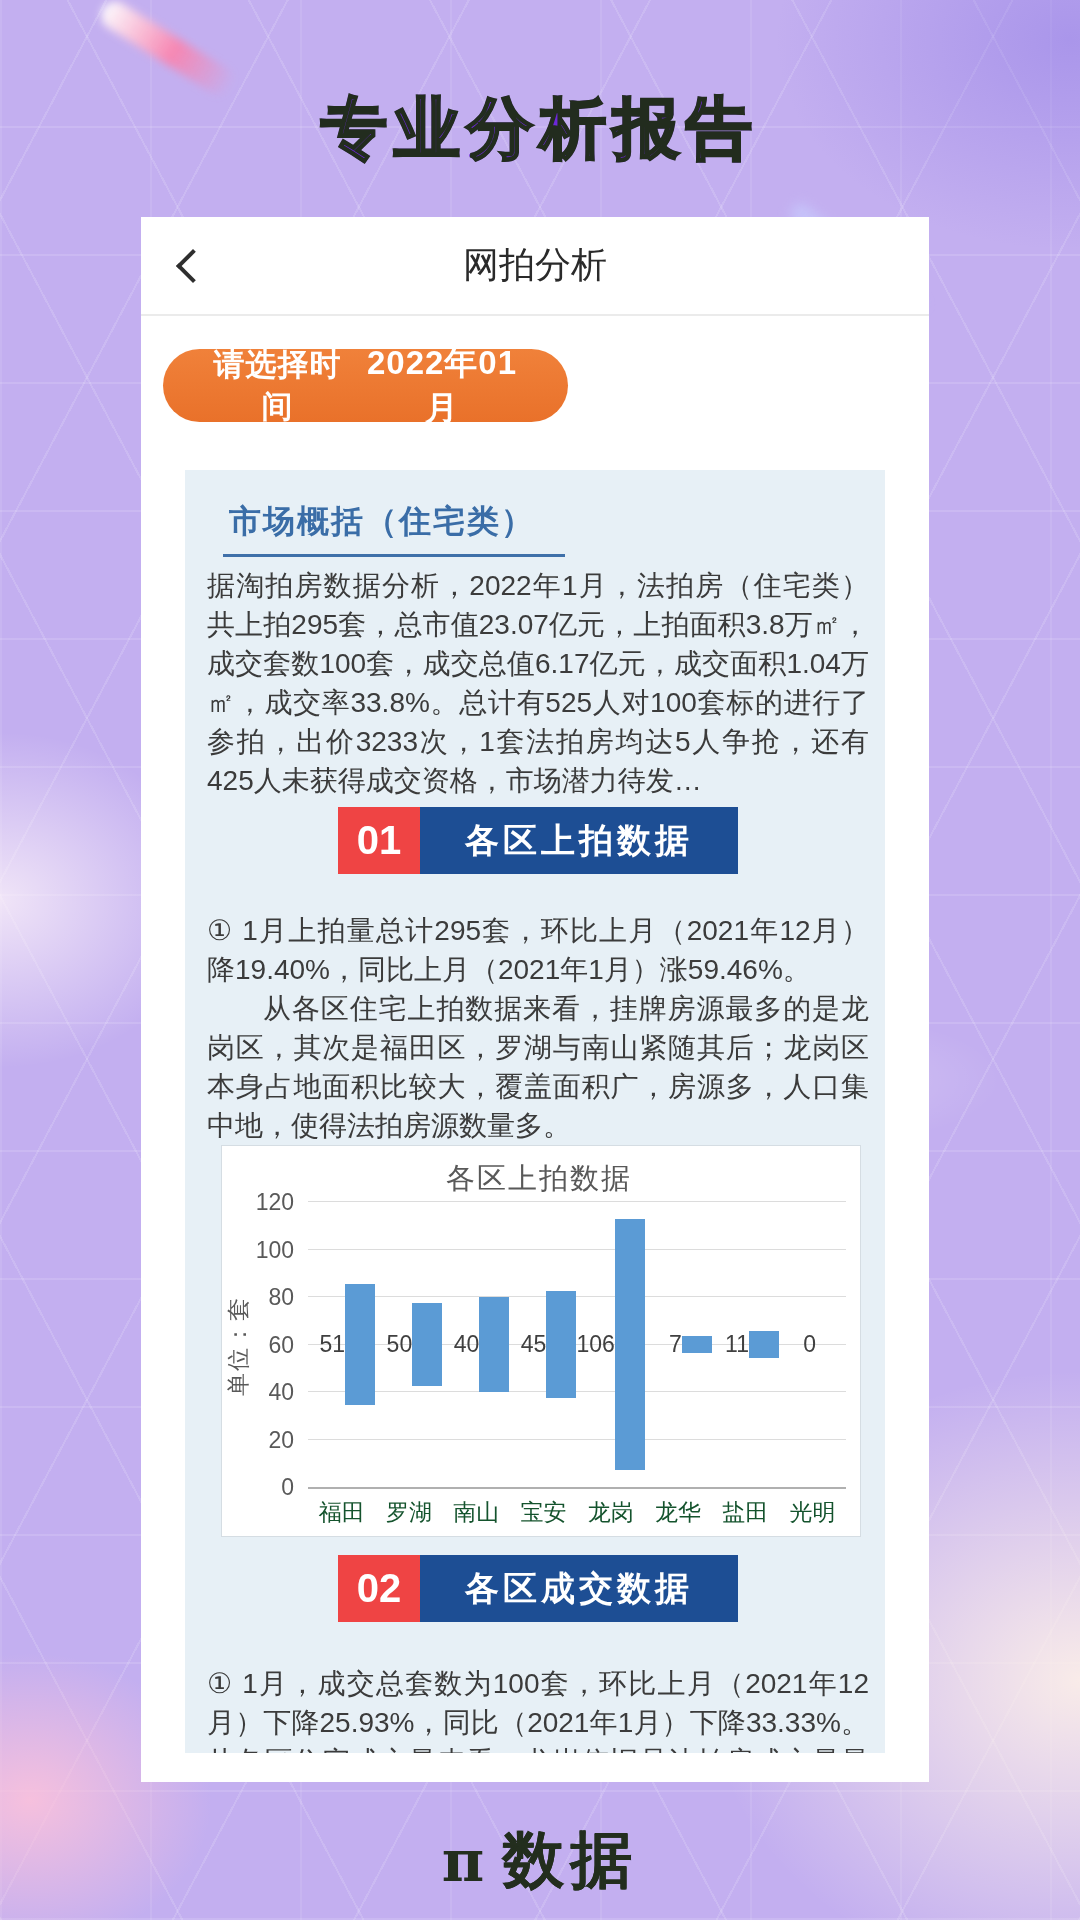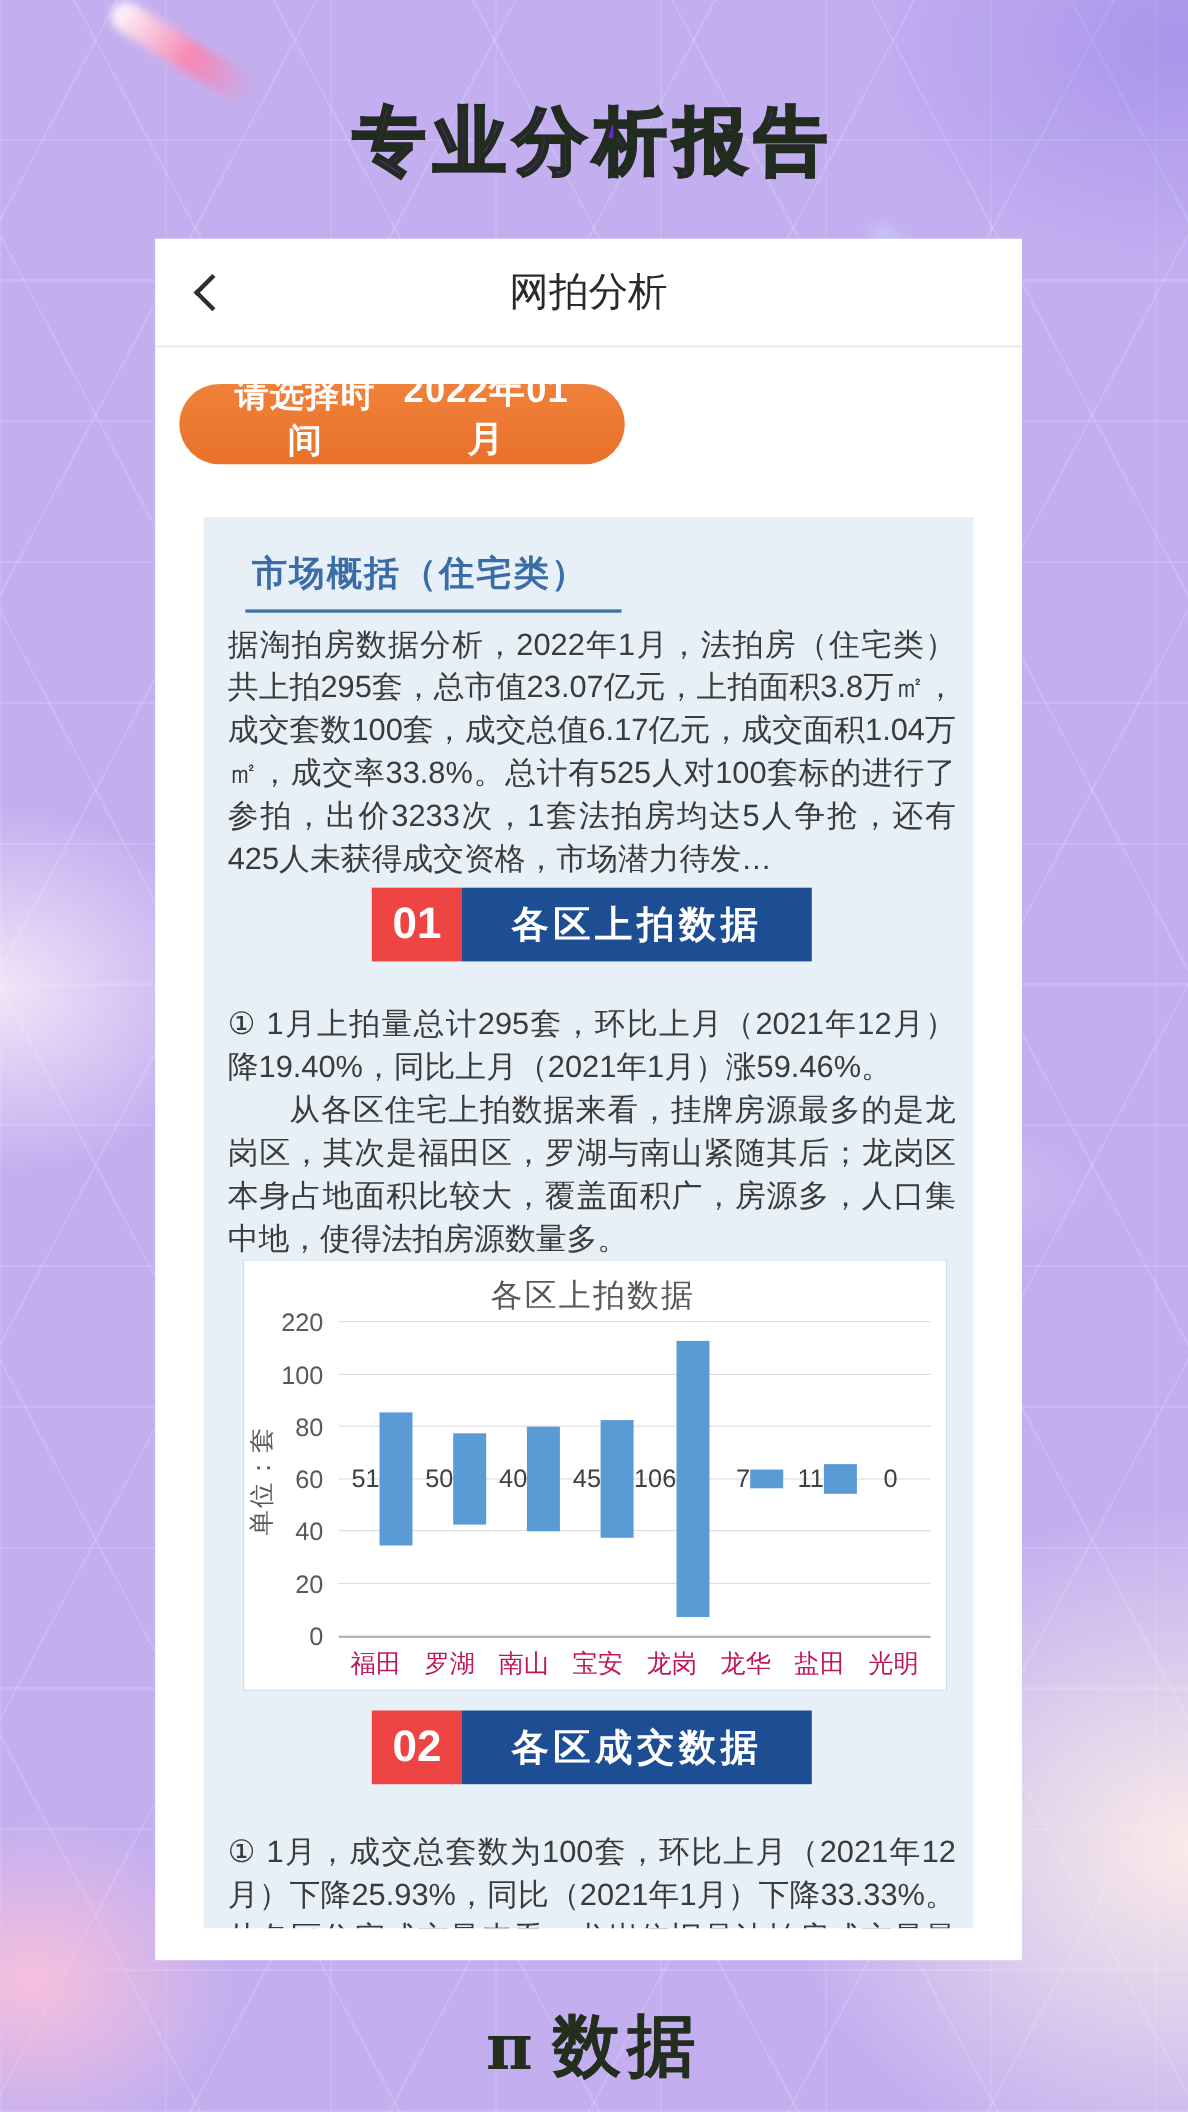--- a/index.html
+++ b/index.html
@@ -65,21 +65,21 @@
     width:48px;height:48px;background:none;border:none;cursor:pointer;padding:0;
   }
   .chevron{
     display:block;width:20px;height:20px;margin-left:14px;
     border-left:4px solid #2e2e2e;border-bottom:4px solid #2e2e2e;
     transform:rotate(45deg);
   }
   .nav-title{font-size:36px;color:#2a2a2a;}
   
   .time-btn{
-    display:flex;align-items:flex-end;justify-content:space-between;
+    display:flex;align-items:center;justify-content:space-between;
     margin:33px 0 0 22px;width:405px;height:73px;border:none;cursor:pointer;
     border-radius:37px;padding:0 38px;box-sizing:border-box;
     background:linear-gradient(180deg,#f0813a,#e9712a);
   }
   .time-label{font-size:31px;font-weight:bold;color:#fff;letter-spacing:1px;}
   .time-value{font-size:33px;font-weight:bold;color:#fff;letter-spacing:1px;}
   
   .report{
     width:700px;height:1283px;margin:48px auto 0;box-sizing:border-box;
     background:#e7f0f6;padding:0 16px 0 22px;overflow:hidden;
@@ -123,21 +123,21 @@
   }
   .chart-yticks{flex:none;width:76px;position:relative;height:285px;}
   .ytick{position:absolute;right:14px;font-size:23px;color:#595959;line-height:24px;}
   .chart-plot{flex:1;position:relative;height:285px;border-bottom:2px solid #b0b0b0;}
   .gridline{position:absolute;left:0;right:0;height:1px;background:#dcdcdc;}
   .bars{position:absolute;left:0;right:0;top:0;bottom:0;display:flex;}
   .bar-col{flex:1;display:flex;flex-direction:row;justify-content:flex-end;align-items:center;height:100%;}
   .bar-value{font-size:23px;color:#404040;margin-bottom:2px;line-height:26px;}
   .bar{width:30px;}
   .chart-xrow{display:flex;margin:8px 0 0 76px;}
-  .xlabel{flex:1;text-align:center;font-size:23px;color:#be185d;}
+  .xlabel{flex:1;text-align:center;font-size:23px;color:#14532d;}
   
   .footer-logo{position:absolute;left:0;top:1818px;width:100%;text-align:center;color:#232e1e;}
   .logo-pi{font-family:"DejaVu Serif",serif;font-size:58px;font-weight:bold;margin-right:18px;}
   .logo-text{
     font-size:62px;font-weight:400;letter-spacing:6px;-webkit-text-stroke:2px #232e1e;
     text-shadow:1px 0 0 currentColor,-1px 0 0 currentColor,0 1px 0 currentColor,0 -1px 0 currentColor;
   }
 </style>
 </head>
 <body>
@@ -184,21 +184,21 @@
       <div class="chart-title">各区上拍数据</div>
       <div class="chart-area">
         <div class="chart-ylabel">单位：套</div>
         <div class="chart-yticks">
             <div class="ytick" style="bottom: calc(0% - 12px);">0</div>
             <div class="ytick" style="bottom: calc(16.6667% - 12px);">20</div>
             <div class="ytick" style="bottom: calc(33.3333% - 12px);">40</div>
             <div class="ytick" style="bottom: calc(50% - 12px);">60</div>
             <div class="ytick" style="bottom: calc(66.6667% - 12px);">80</div>
             <div class="ytick" style="bottom: calc(83.3333% - 12px);">100</div>
-            <div class="ytick" style="bottom: calc(100% - 12px);">220</div>
+            <div class="ytick" style="bottom: calc(100% - 12px);">120</div>
           </div>
         <div class="chart-plot">
           <div class="gridlines">
               <div class="gridline" style="bottom: 16.6667%;"></div>
               <div class="gridline" style="bottom: 33.3333%;"></div>
               <div class="gridline" style="bottom: 50%;"></div>
               <div class="gridline" style="bottom: 66.6667%;"></div>
               <div class="gridline" style="bottom: 83.3333%;"></div>
               <div class="gridline" style="bottom: 100%;"></div>
             </div>

